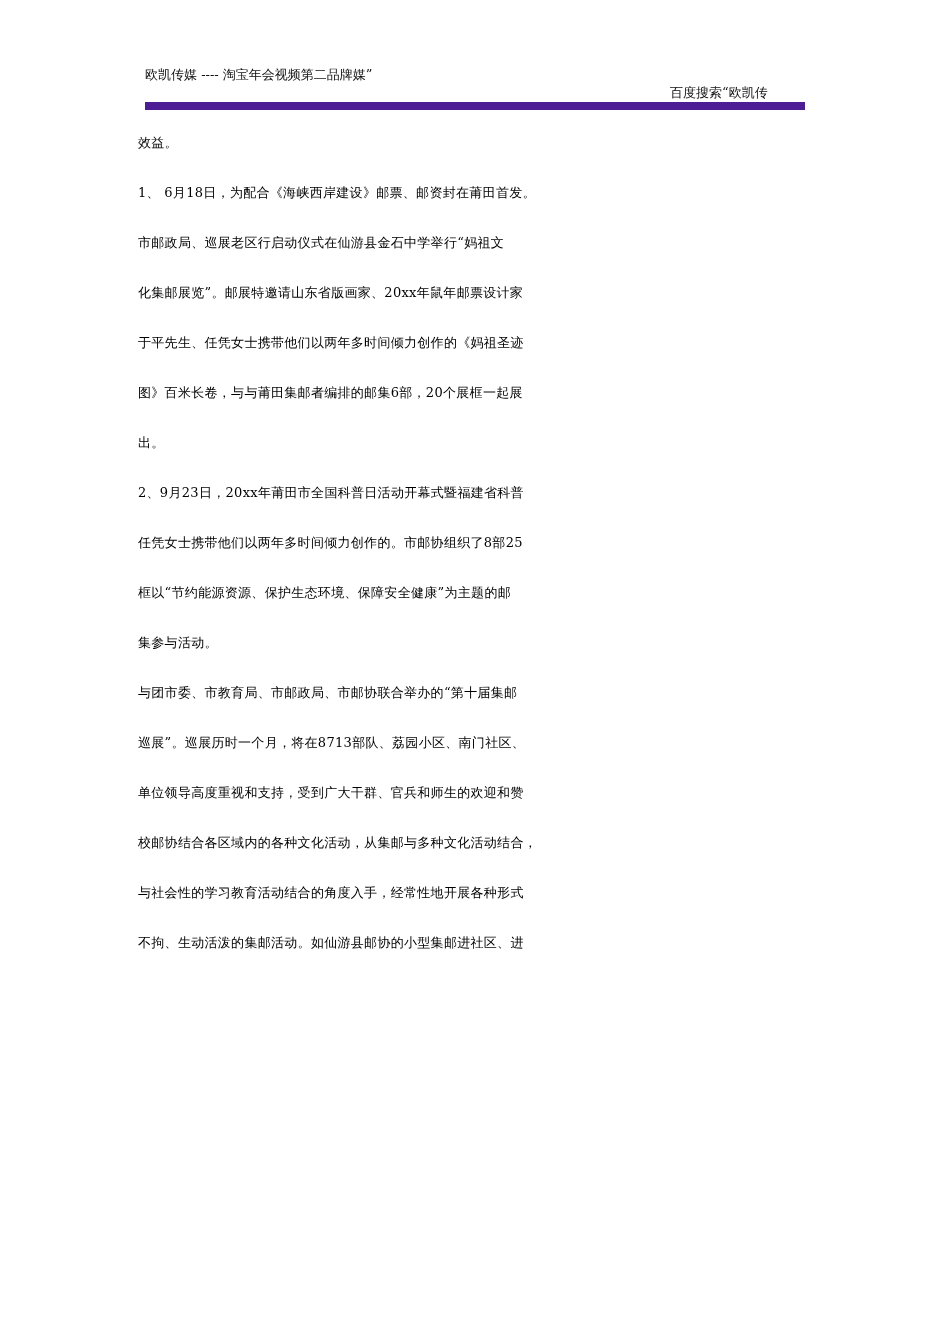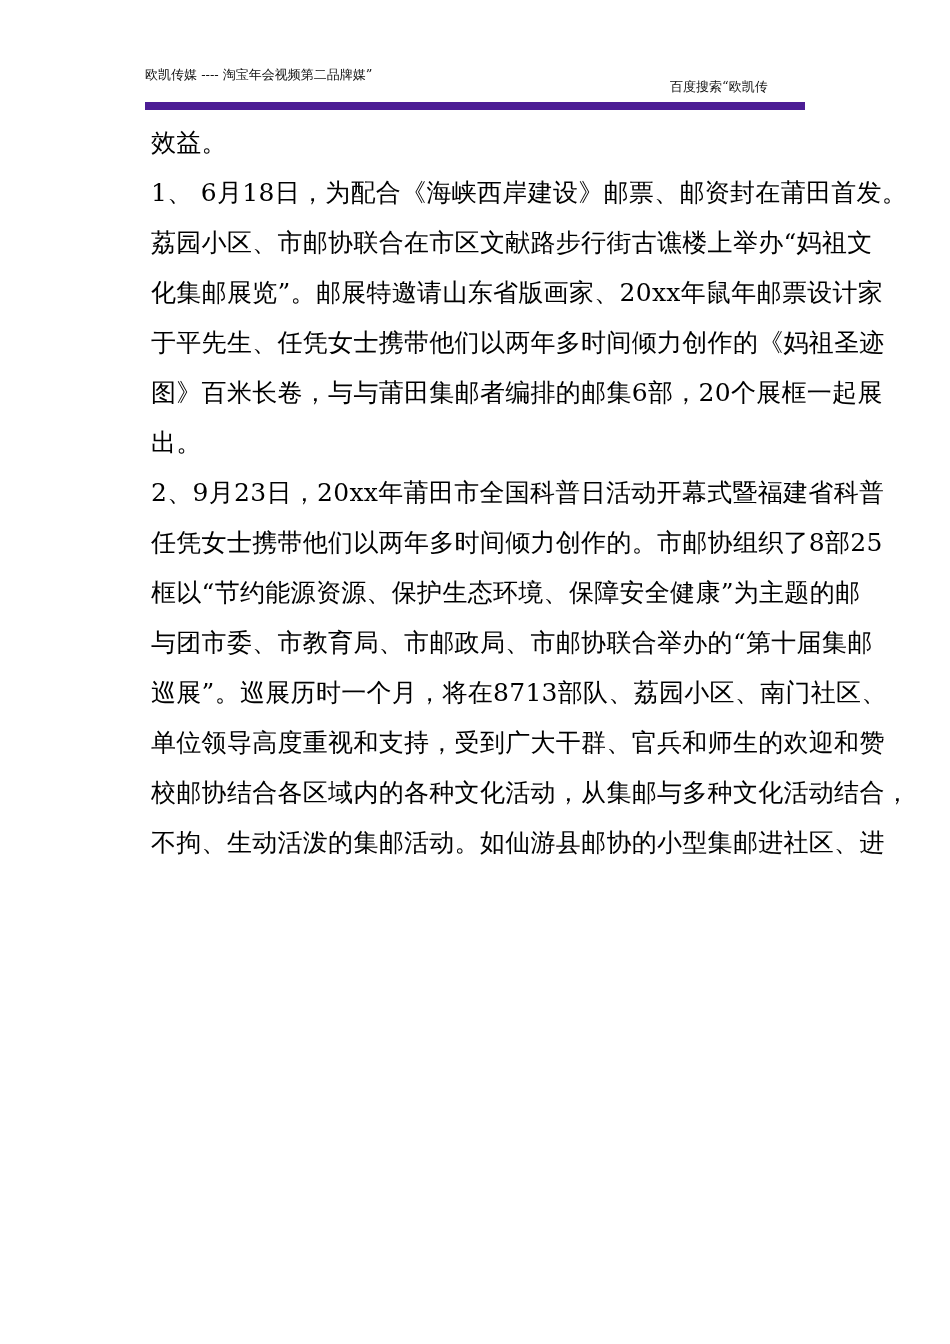--- a/index.html
+++ b/index.html
@@ -29,55 +29,57 @@
     .header-left {
       position: absolute;
       left: 0;
       top: 0;
       width: 250px;
       word-break: break-all;
     }
     .header-right {
       position: absolute;
       left: 525px;
-      top: 12px;
+      top: 18px;
       white-space: nowrap;
     }
     .body-text {
       position: absolute;
-      left: 151px;
+      left: 138px;
       top: 118px;
       width: 665px;
-      font-size: 25px;
+      font-size: 13px;
       line-height: 50px;
       letter-spacing: 0.3px;
     }
     .line {
       display: block;
       white-space: nowrap;
       height: 50px;
     }
   </style>
 </head>
 <body>
 
 <div class="page-header">
   <div class="header-left">欧凯传媒 ---- 淘宝年会视频第二品牌媒”</div>
   <div class="header-right">百度搜索“欧凯传</div>
 </div>
 
 <div class="body-text">
   <span class="line">效益。</span>
   <span class="line">1、 6月18日，为配合《海峡西岸建设》邮票、邮资封在莆田首发。</span>
-  <span class="line">荔园小区、市邮协联合在市区文献路步行街古谯楼上举办“妈祖文</span>
+  <span class="line">市邮政局、巡展老区行启动仪式在仙游县金石中学举行“妈祖文</span>
   <span class="line">化集邮展览”。邮展特邀请山东省版画家、20xx年鼠年邮票设计家</span>
   <span class="line">于平先生、任凭女士携带他们以两年多时间倾力创作的《妈祖圣迹</span>
   <span class="line">图》百米长卷，与与莆田集邮者编排的邮集6部，20个展框一起展</span>
   <span class="line">出。</span>
   <span class="line">2、9月23日，20xx年莆田市全国科普日活动开幕式暨福建省科普</span>
   <span class="line">任凭女士携带他们以两年多时间倾力创作的。市邮协组织了8部25</span>
   <span class="line">框以“节约能源资源、保护生态环境、保障安全健康”为主题的邮</span>
+  <span class="line">集参与活动。</span>
   <span class="line">与团市委、市教育局、市邮政局、市邮协联合举办的“第十届集邮</span>
   <span class="line">巡展”。巡展历时一个月，将在8713部队、荔园小区、南门社区、</span>
   <span class="line">单位领导高度重视和支持，受到广大干群、官兵和师生的欢迎和赞</span>
   <span class="line">校邮协结合各区域内的各种文化活动，从集邮与多种文化活动结合，</span>
+  <span class="line">与社会性的学习教育活动结合的角度入手，经常性地开展各种形式</span>
   <span class="line">不拘、生动活泼的集邮活动。如仙游县邮协的小型集邮进社区、进</span>
 </div>
 
 </body></html>

